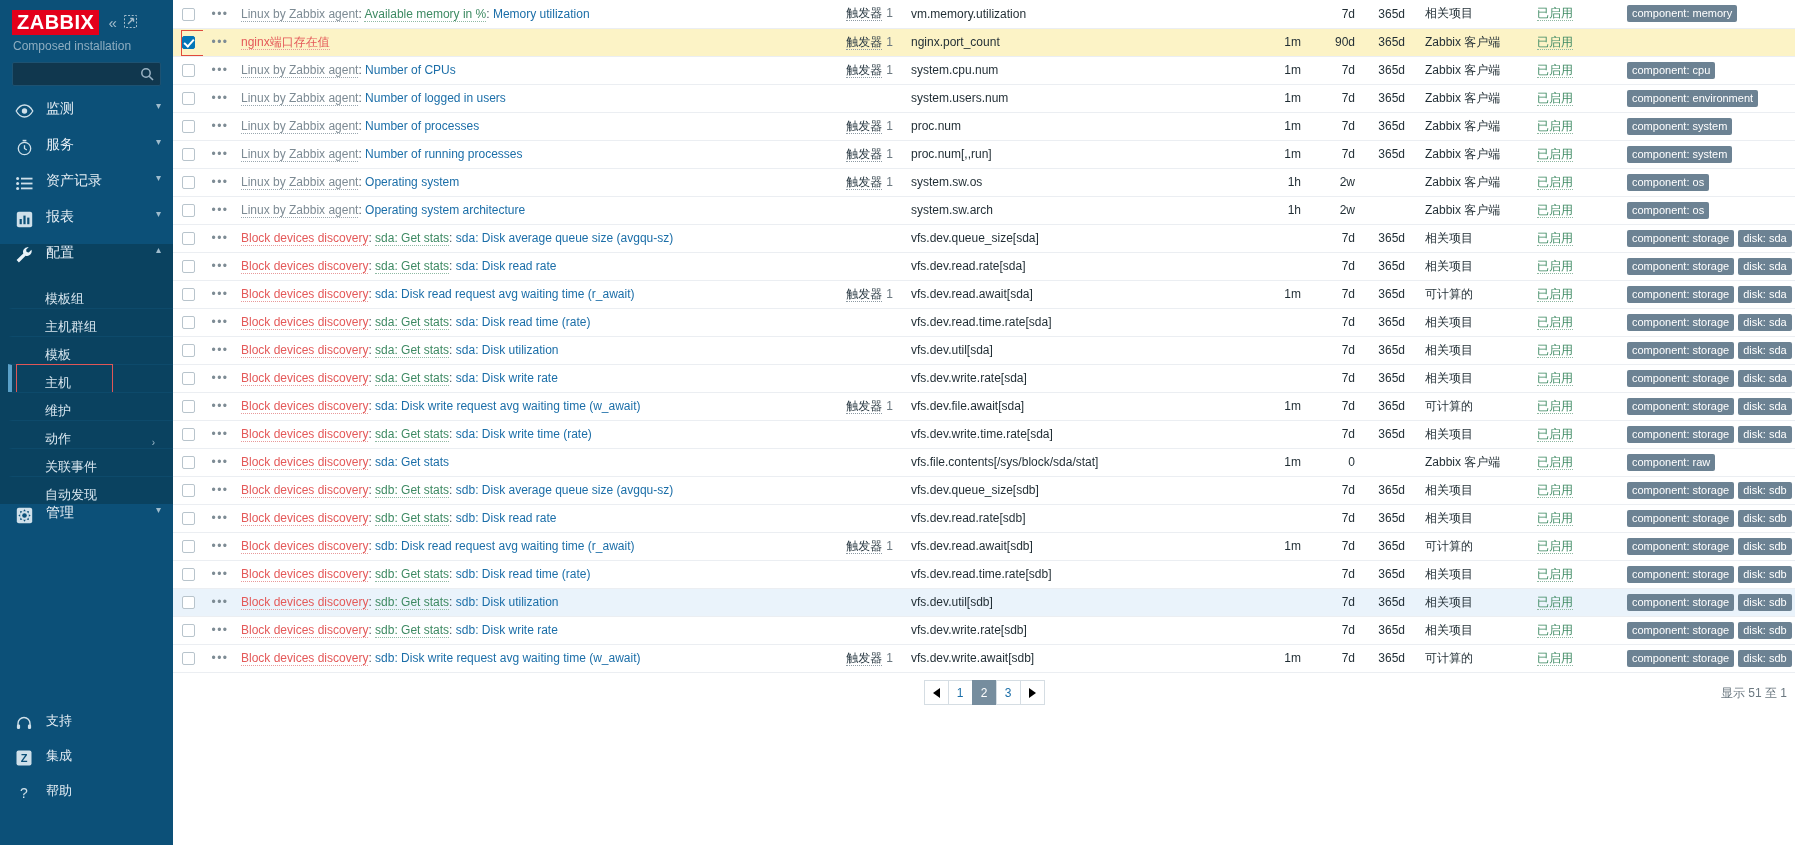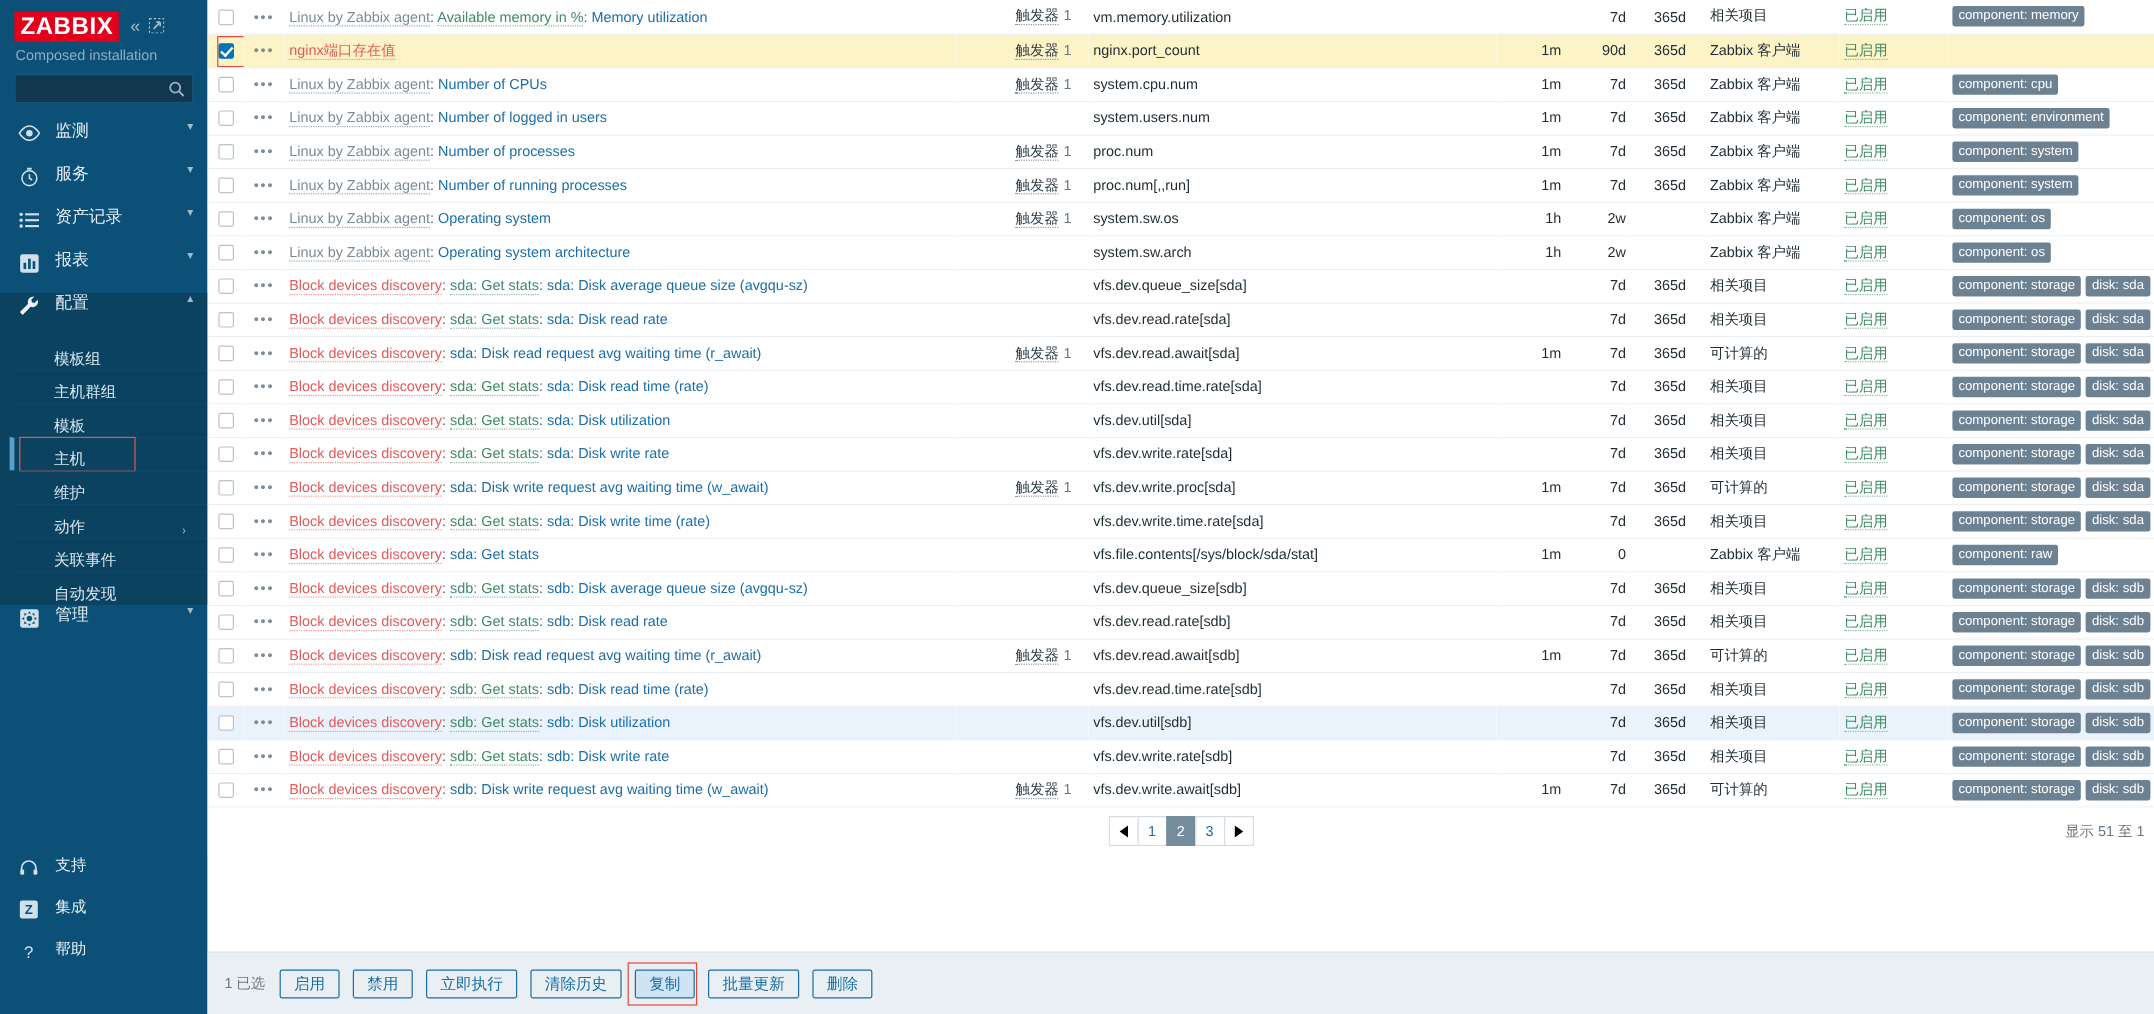--- a/index.html
+++ b/index.html
@@ -522,21 +522,21 @@
               <td class="c-trend">365d</td>
               <td class="c-type">相关项目</td>
               <td class="c-status"><span class="enabled">已启用</span></td>
               <td class="c-tags"><span class="tag">component: storage</span><span class="tag">disk: sda</span></td>
             </tr>
             <tr class="row">
               <td class="c-chk"><span class="chk"></span></td>
               <td class="c-dots"><span class="dots">•••</span></td>
               <td class="c-name"><a class="lnk pfx-red">Block devices discovery</a><span class="sep">: </span><a class="lnk nm-blue">sda: Disk write request avg waiting time (w_await)</a></td>
               <td class="c-trig"><span class="trig-lbl">触发器</span><span class="trig-num">1</span></td>
-              <td class="c-key">vfs.dev.write.proc[sda]</td>
+              <td class="c-key">vfs.dev.file.await[sda]</td>
               <td class="c-int">1m</td>
               <td class="c-hist">7d</td>
               <td class="c-trend">365d</td>
               <td class="c-type">可计算的</td>
               <td class="c-status"><span class="enabled">已启用</span></td>
               <td class="c-tags"><span class="tag">component: storage</span><span class="tag">disk: sda</span></td>
             </tr>
             <tr class="row">
               <td class="c-chk"><span class="chk"></span></td>
               <td class="c-dots"><span class="dots">•••</span></td>
@@ -666,27 +666,14 @@
         <div class="pg">1</div>
         <div class="pg cur">2</div>
         <div class="pg">3</div>
         <div class="pg">
             <span class="tri-r"></span>
           </div>
       </div>
       <div class="rowcount">显示 51 至 1</div>
     </div>
 
-    <div class="footer">
-      <span class="selcount">1 已选</span>
-      <button class="btn">启用</button>
-      <button class="btn">禁用</button>
-      <button class="btn">立即执行</button>
-      <button class="btn">清除历史</button>
-      <span class="btn-wrap">
-        <span class="btnredbox"></span>
-        <button class="btn hl">复制</button>
-      </span>
-      <button class="btn">批量更新</button>
-      <button class="btn">删除</button>
-    </div>
   </div>
 </div>
 
 </body></html>

